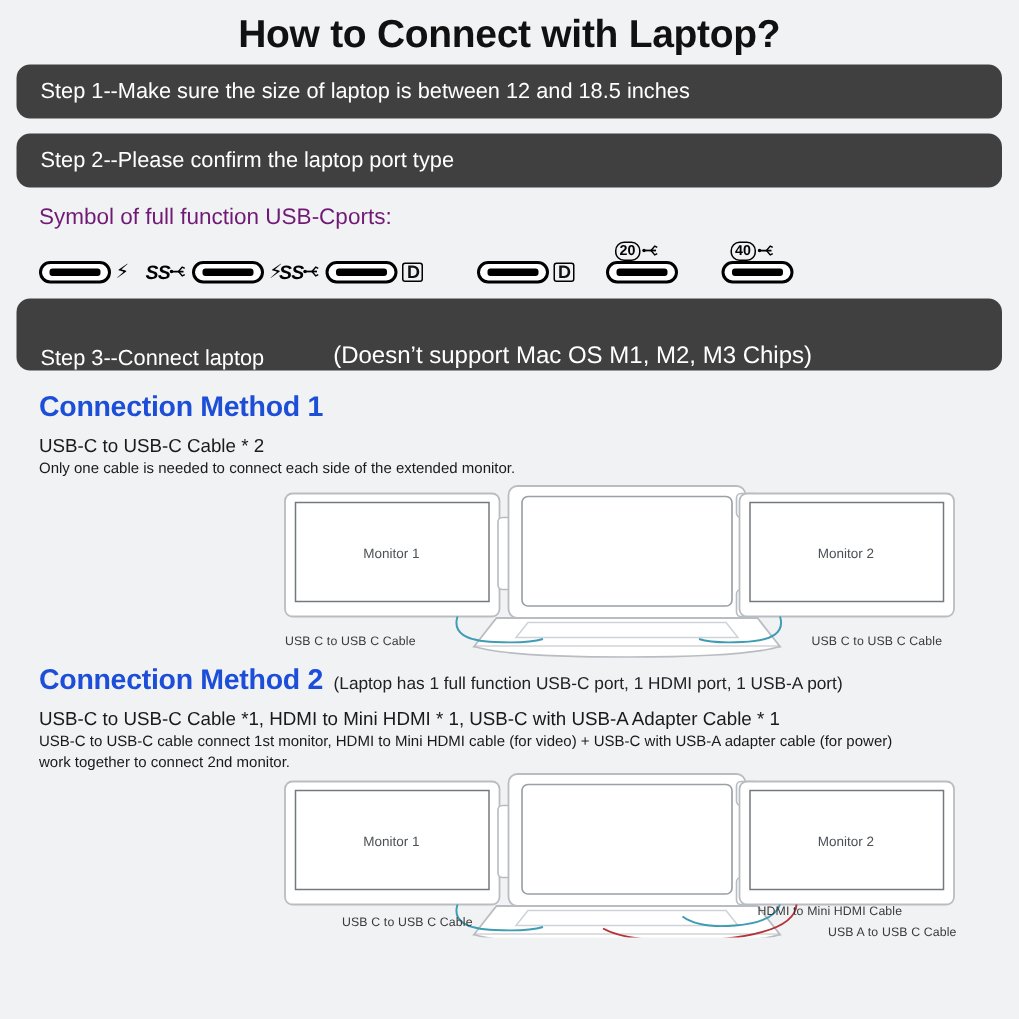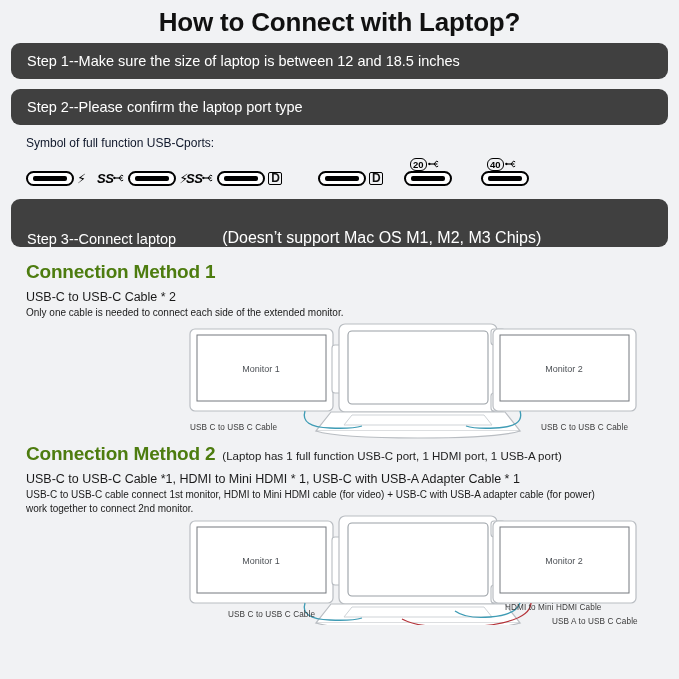--- a/index.html
+++ b/index.html
@@ -59,22 +59,22 @@
   }
 
   
   .symbol-block {
     margin: 2px 0 0 0;
     padding: 0 0 0 26px;
     position: relative;
     height: 64px;
   }
   .symbol-caption {
-    font-size: 12px;
-    color: #0f172a;
+    font-size: 15px;
+    color: #701a75;
     line-height: 1;
     padding-top: 2px;
   }
   .symbol-row {
     position: relative;
     height: 42px;
     margin-top: 3px;
   }
   .sym {
     position: absolute;
@@ -150,21 +150,21 @@
 
   
   .method-head {
     padding: 6px 0 0 26px;
     display: flex;
     align-items: baseline;
   }
   .method-title {
     font-size: 19px;
     font-weight: bold;
-    color: #4d7c0f;
+    color: #1d4ed8;
     letter-spacing: -0.2px;
   }
   .method-sub {
     font-size: 11.5px;
     color: #222;
     margin-left: 7px;
   }
   .method-line1 {
     padding: 7px 0 0 26px;
     font-size: 12.5px;

